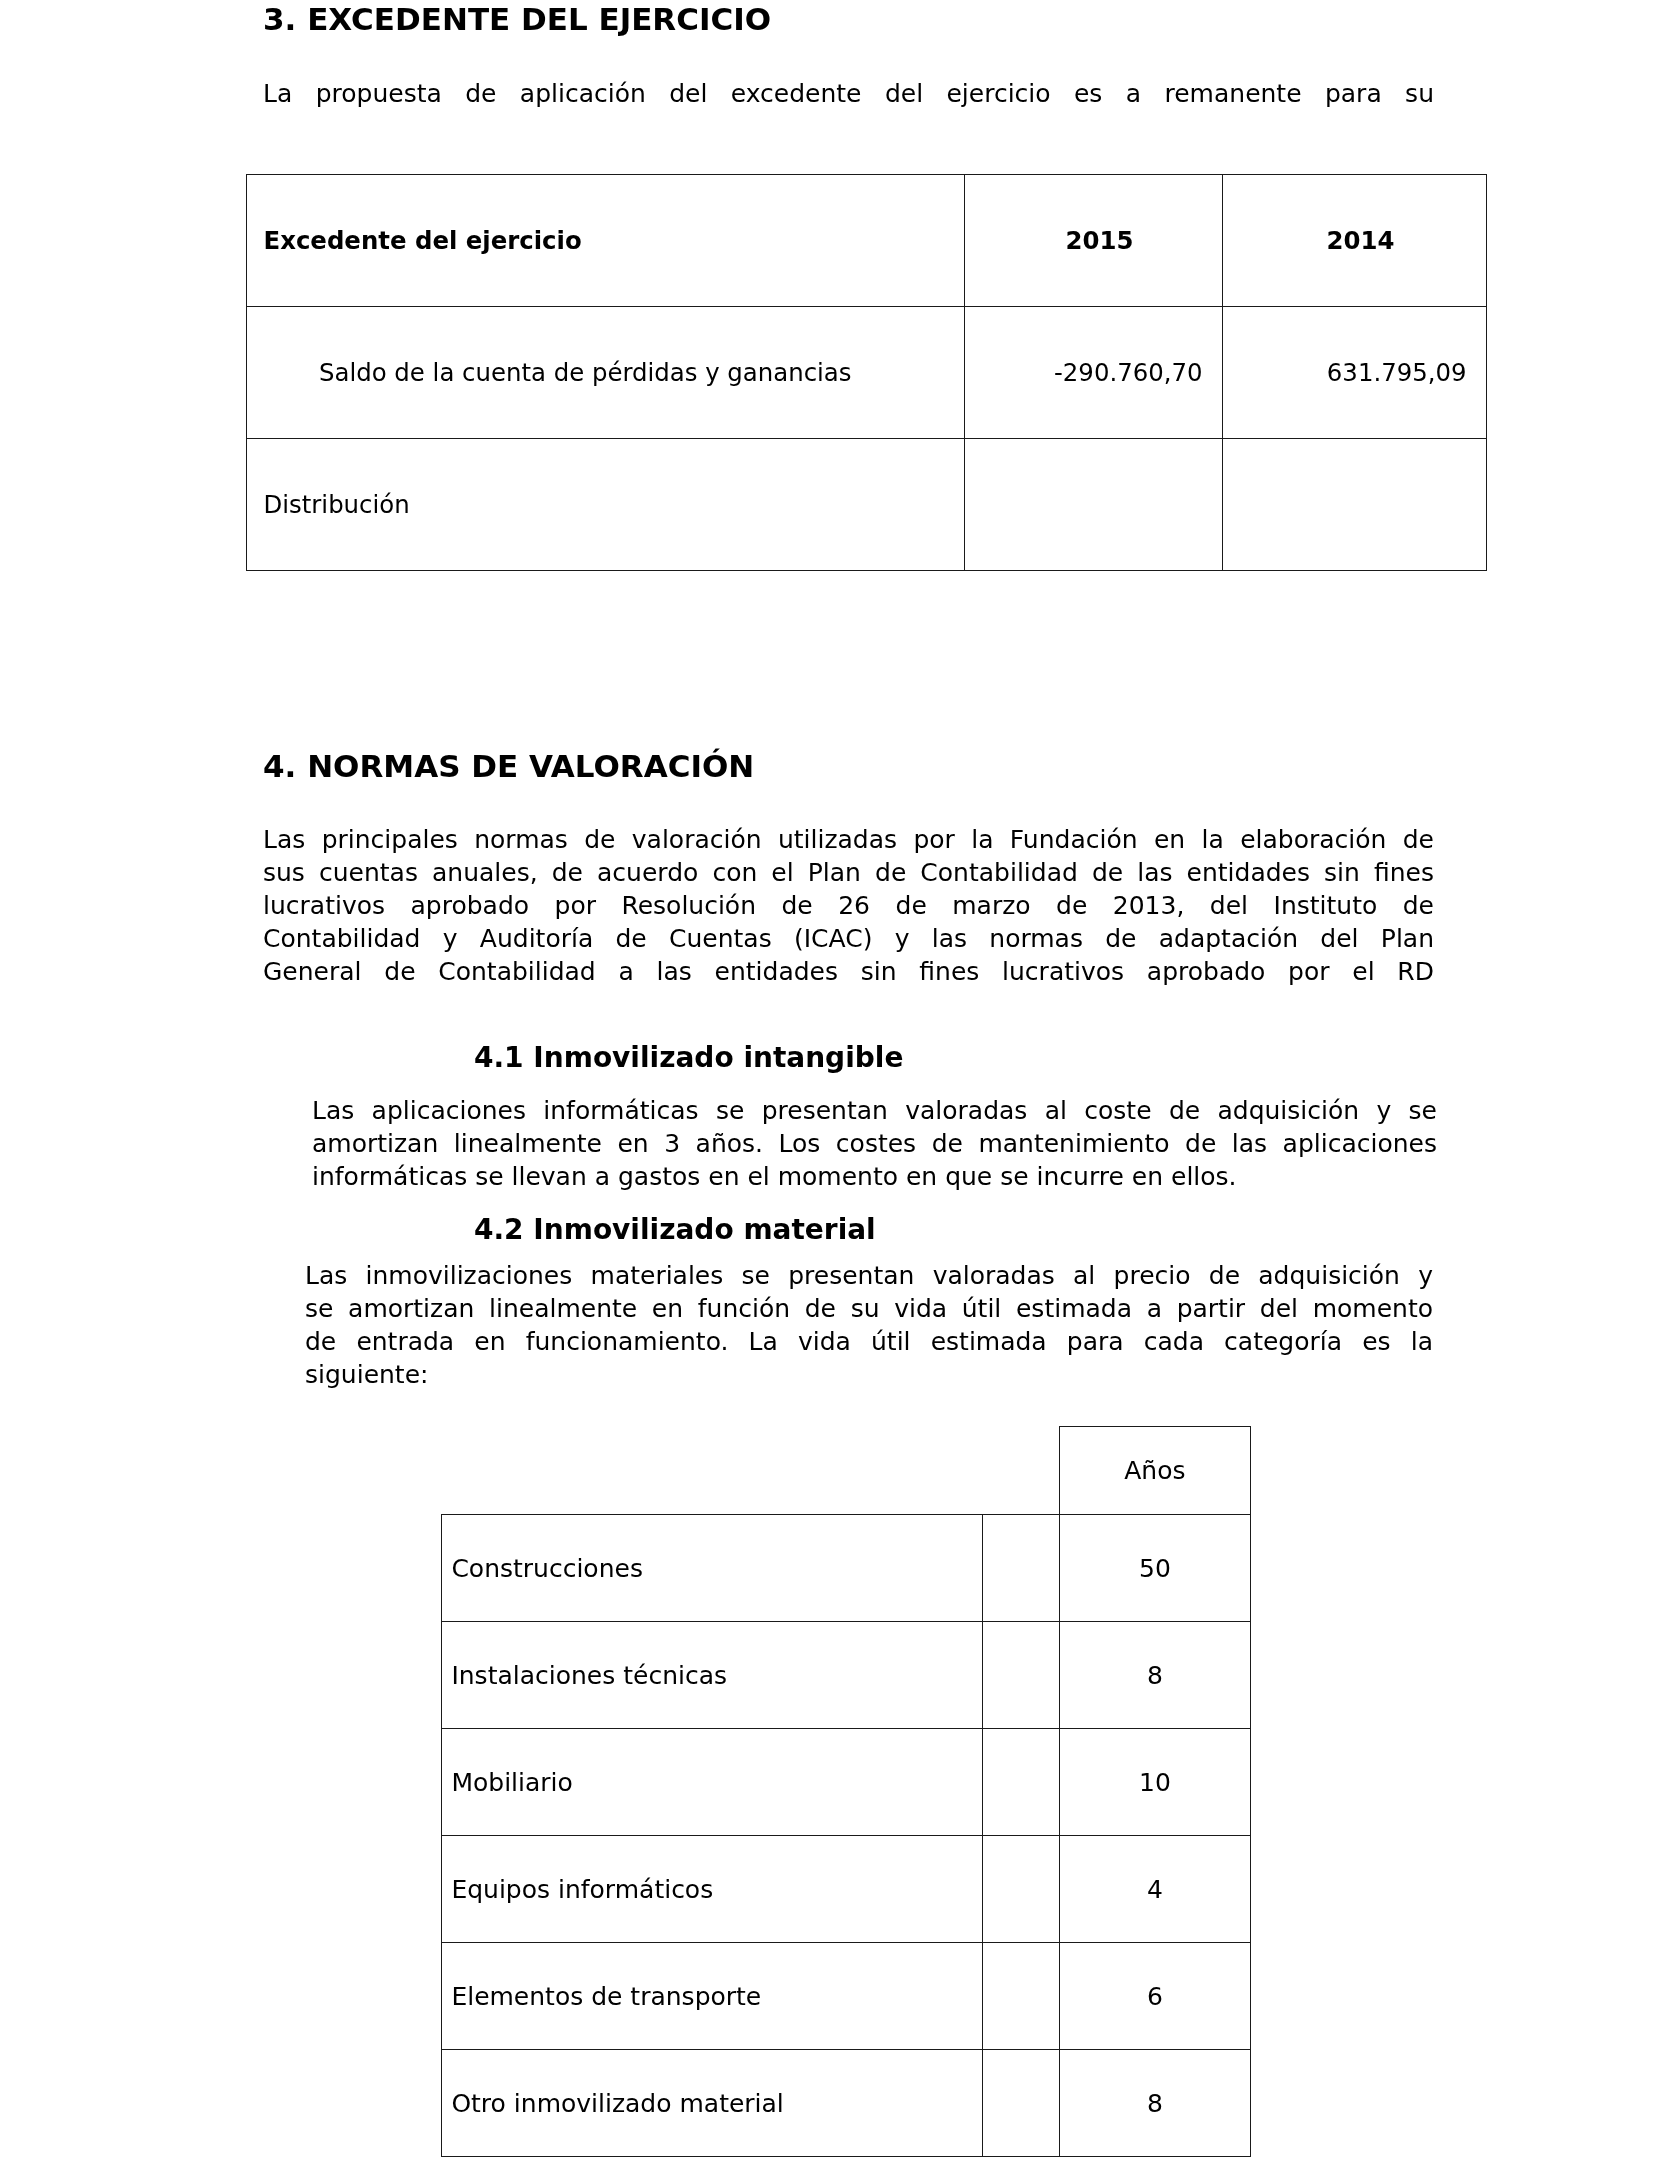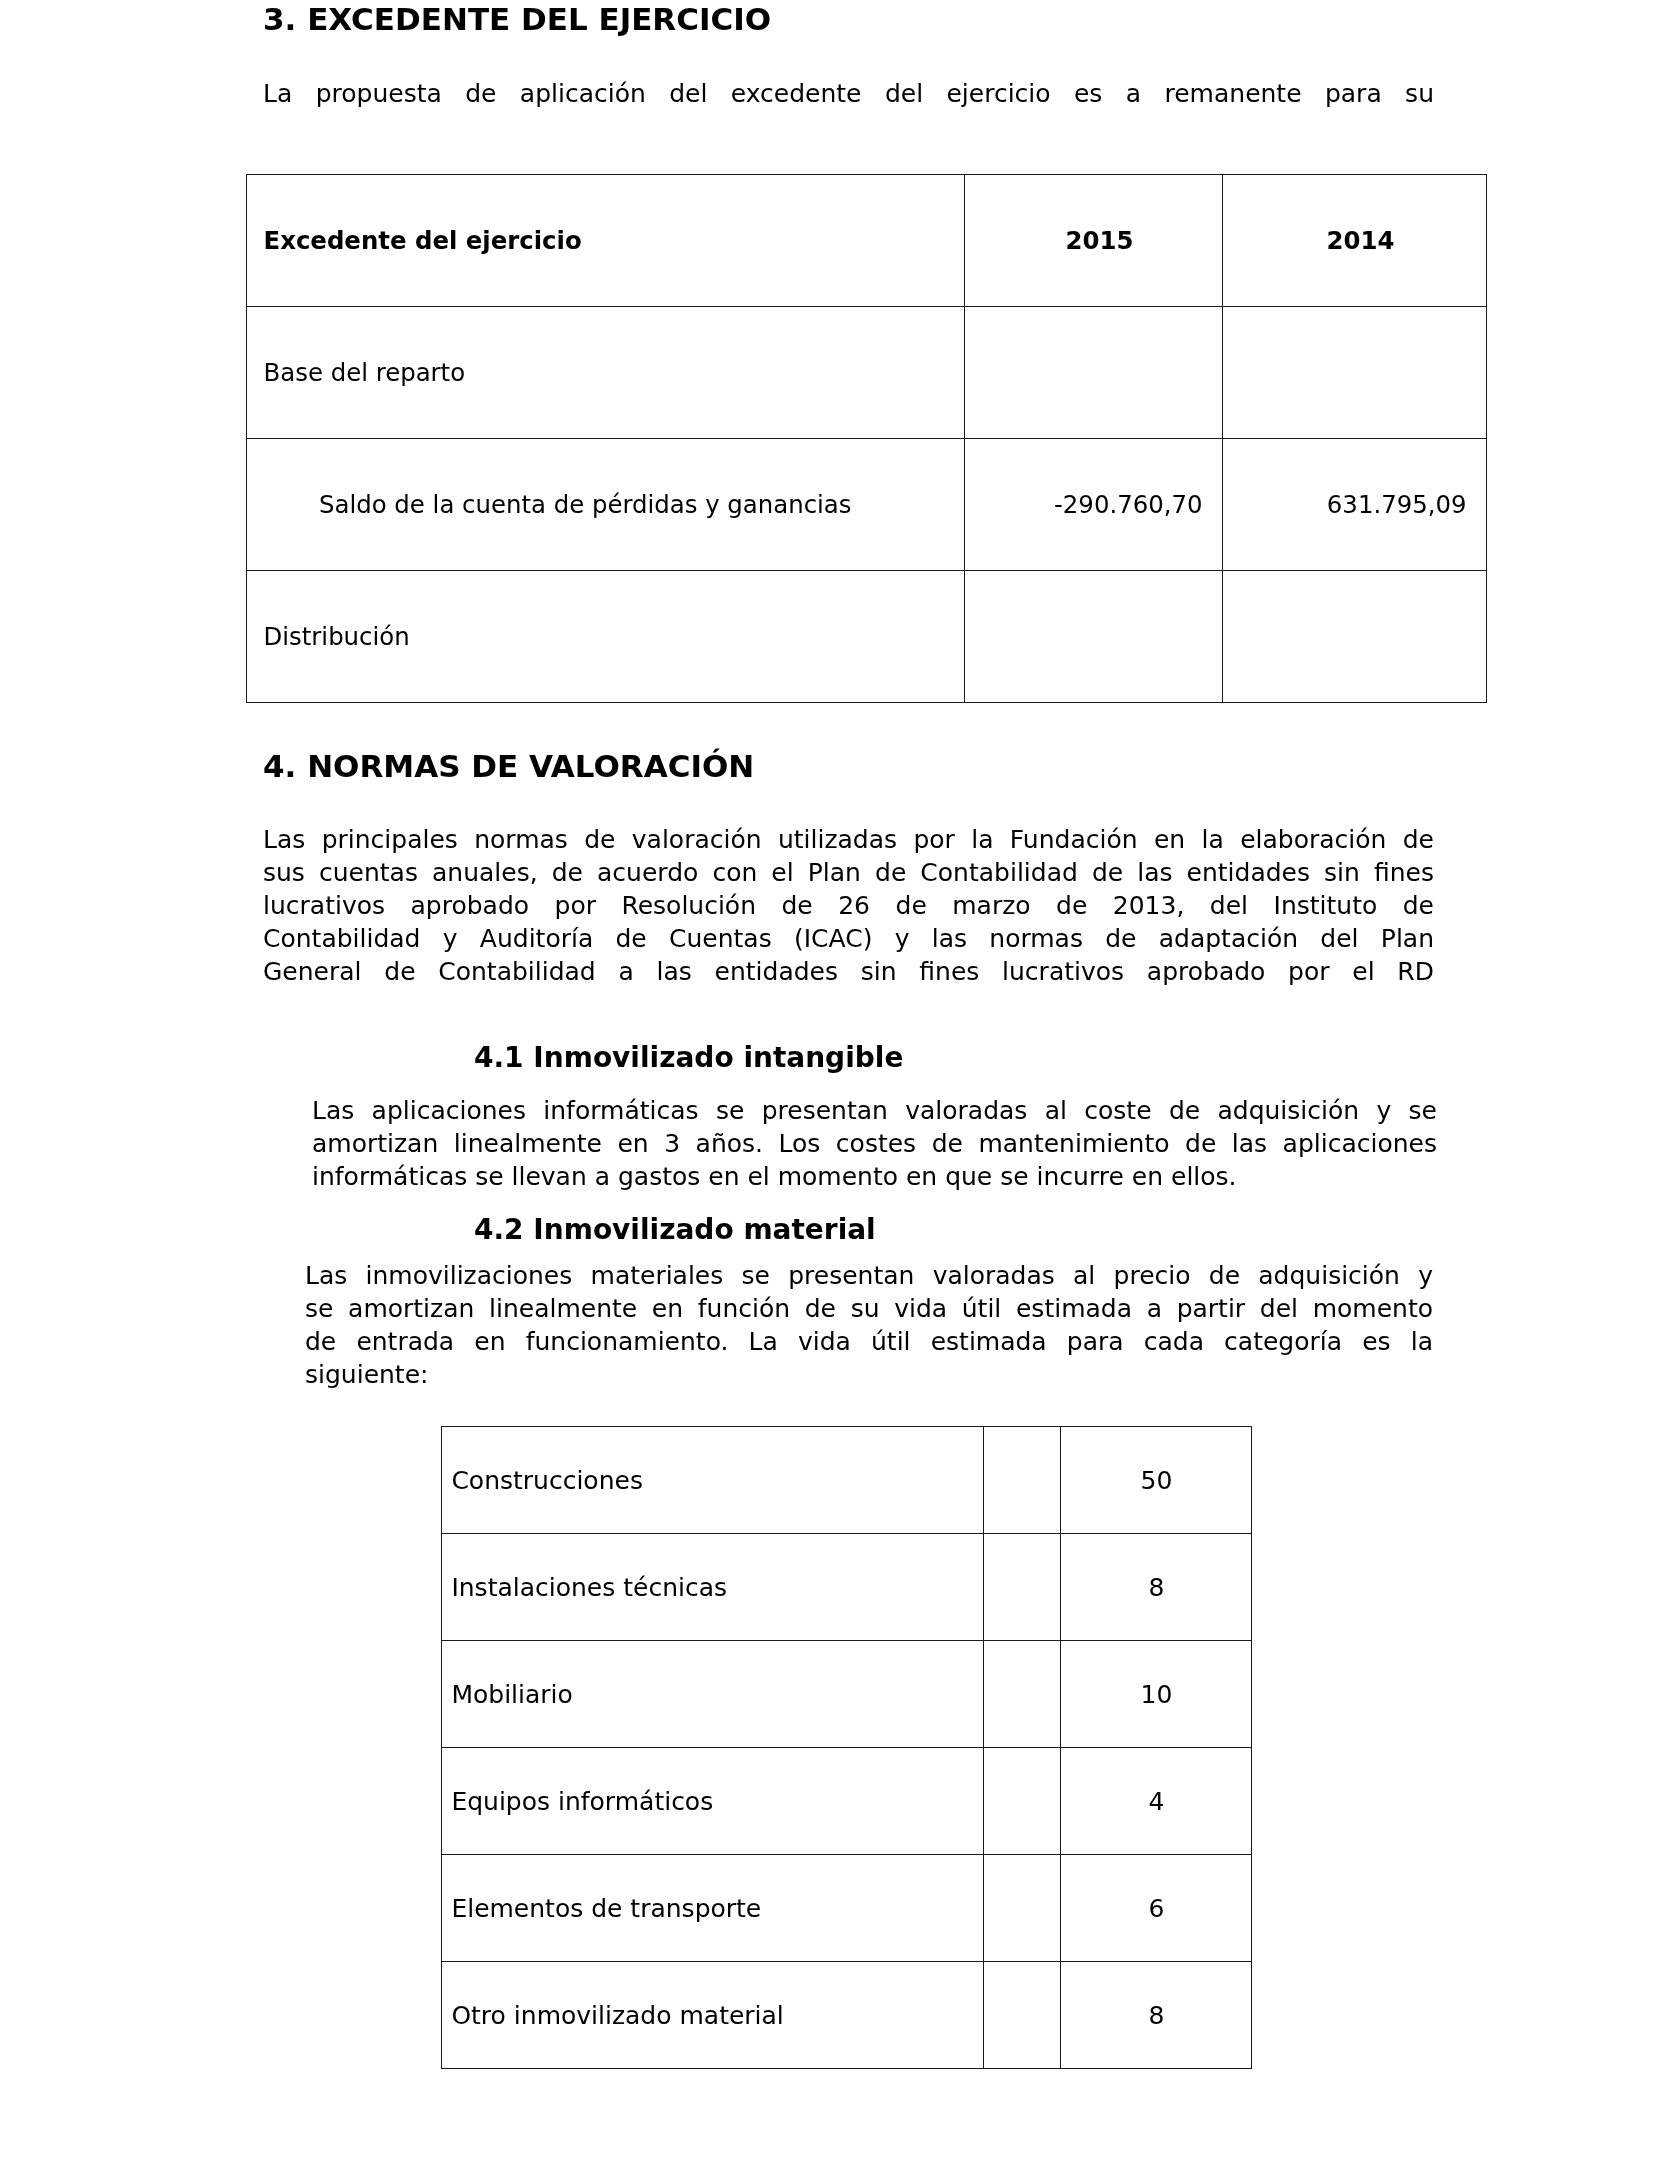--- a/index.html
+++ b/index.html
@@ -53,25 +53,20 @@
 </p>
 
 <table class="abs t1">
   <tbody>
       <tr class="head">
     <td class="c1 label">Excedente del ejercicio</td>
     <td class="c2">2015</td>
     <td class="c3">2014</td>
   </tr>
   <tr>
-    <td class="c1 label">Base del reparto</td>
-    <td class="c2"></td>
-    <td class="c3"></td>
-  </tr>
-  <tr>
     <td class="c1 indent">Saldo de la cuenta de pérdidas y ganancias</td>
     <td class="c2">-290.760,70</td>
     <td class="c3">631.795,09</td>
   </tr>
   <tr>
     <td class="c1 label">Distribución</td>
     <td class="c2"></td>
     <td class="c3"></td>
   </tr>
 </tbody>
@@ -99,20 +94,25 @@
 
 <p class="abs para" style="left:305px; top:1259px; width:1128px;">
   <span class="ln">Las inmovilizaciones materiales se presentan valoradas al precio de adquisición y</span>
   <span class="ln">se amortizan linealmente en función de su vida útil estimada a partir del momento</span>
   <span class="ln">de entrada en funcionamiento. La vida útil estimada para cada categoría es la</span>
   <span class="ln last">siguiente:</span>
 </p>
 
 <table class="abs t2">
   <tbody>
+      <tr class="hdr">
+    <td class="a blank"></td>
+    <td class="b blank"></td>
+    <td class="c">Años</td>
+  </tr>
   <tr>
     <td class="a">Construcciones</td>
     <td class="b"></td>
     <td class="c">50</td>
   </tr>
   <tr>
     <td class="a">Instalaciones técnicas</td>
     <td class="b"></td>
     <td class="c">8</td>
   </tr>

